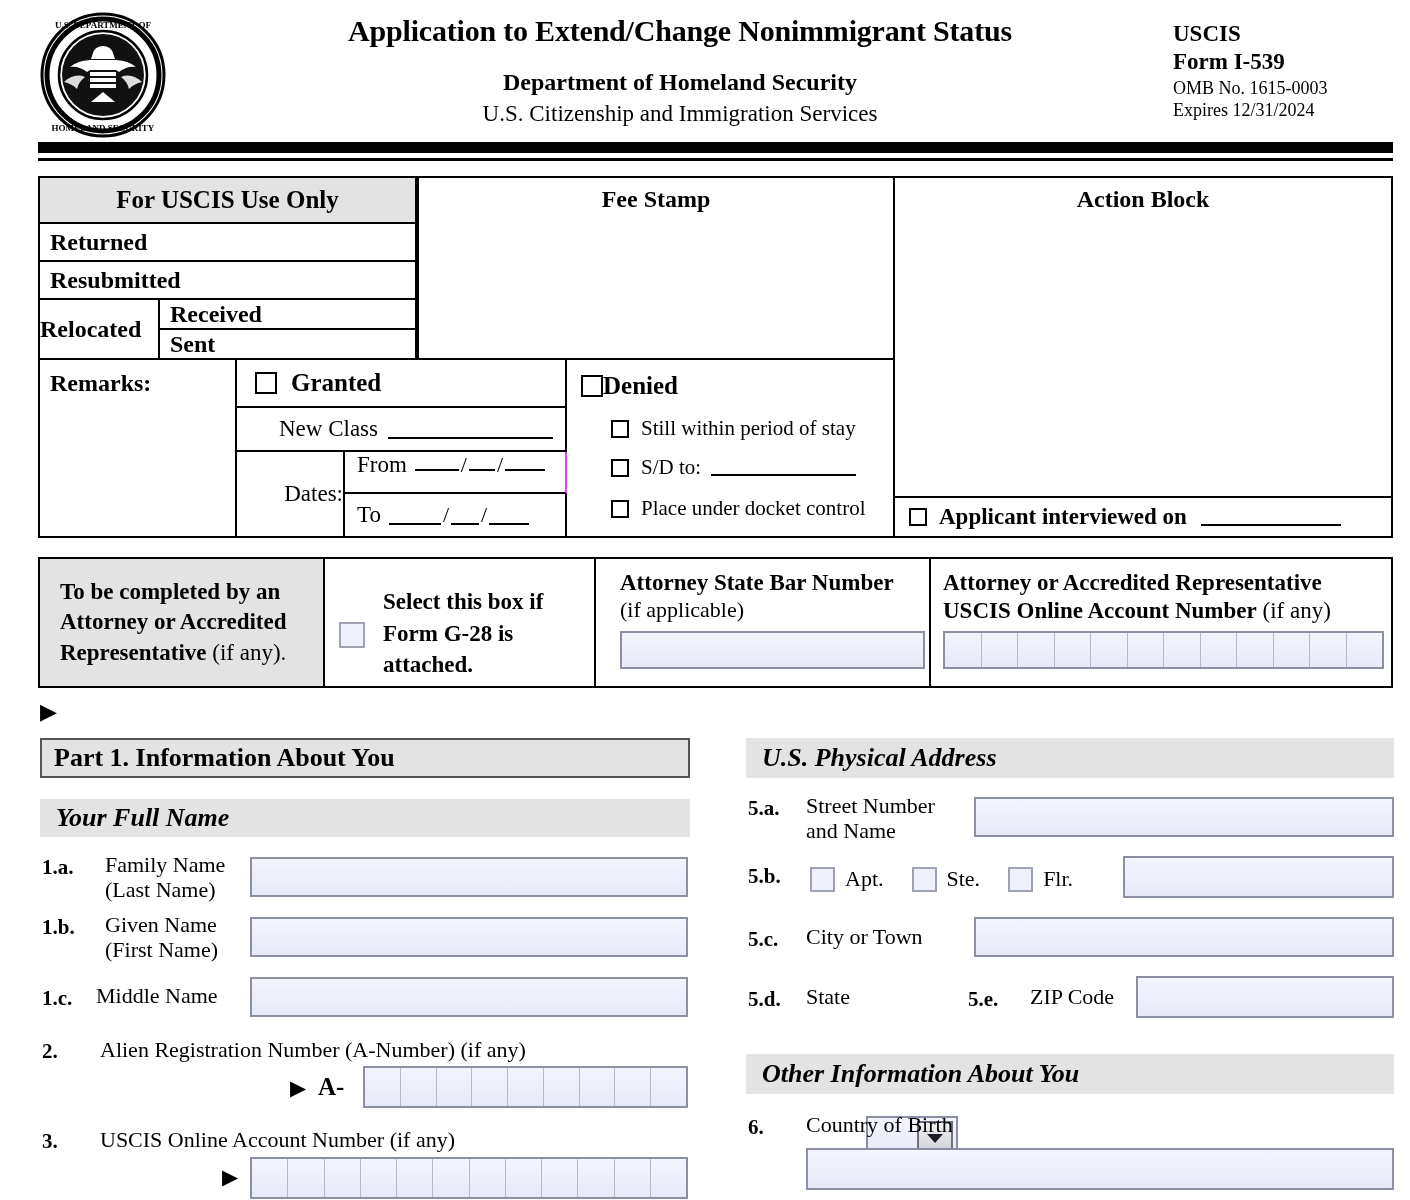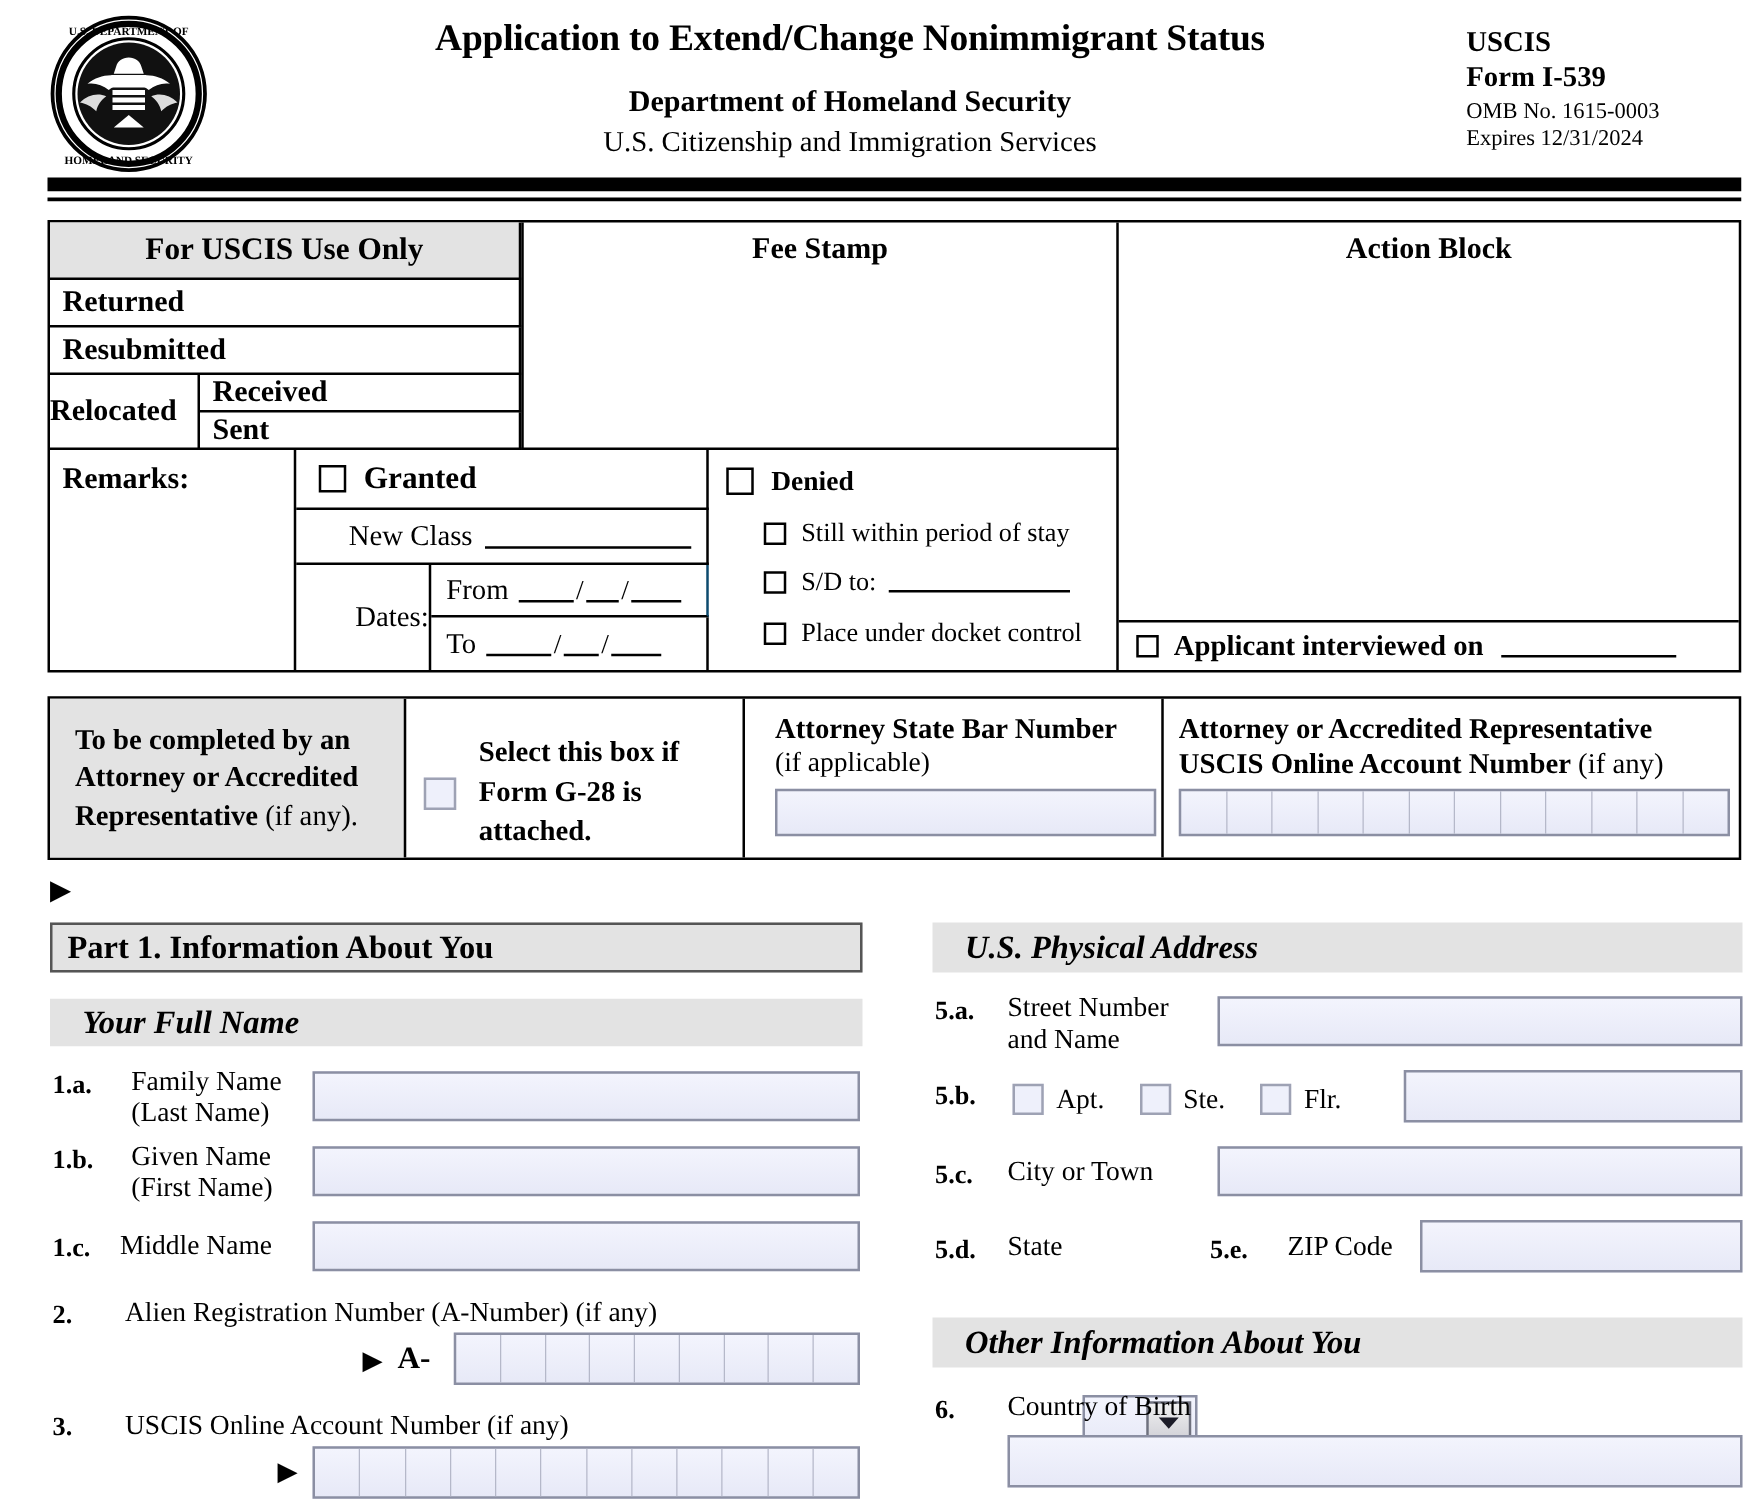--- a/index.html
+++ b/index.html
@@ -74,21 +74,21 @@
   }
   .uline{border-bottom:2px solid #000;display:inline-block;}
 
   
   .sechdr{
     background:#e3e3e3;border:2px solid #555;box-sizing:border-box;
     font-weight:bold;font-size:26px;display:flex;align-items:center;padding-left:12px;
   }
   .subhdr{
     background:#e3e3e3;box-sizing:border-box;
-    font-weight:bold;font-style:italic;font-size:26px;display:flex;align-items:center;padding-left:26px;
+    font-weight:bold;font-style:italic;font-size:26px;display:flex;align-items:center;padding-left:16px;
   }
 
   .lbl{font-size:22px;line-height:1.12;}
   .num{font-size:21px;font-weight:bold;}
   .tri{font-size:20px;line-height:1;}
 
   
   .selbox{
     width:92px;height:42px;border:2px solid #8b8fa3;background:#eef0fb;
     box-sizing:border-box;position:relative;
@@ -179,41 +179,41 @@
     <span class="cbx"></span>
     <span class="bold" style="font-size:25px;margin-left:14px;">Granted</span>
   </div>
   <div class="abs" style="left:237px;top:408px;width:330px;height:44px;border-bottom:2px solid #000;border-right:2px solid #000;display:flex;align-items:center;padding-left:42px;">
     <span style="font-size:23px;">New Class</span>
     <span class="uline" style="width:165px;margin-left:10px;height:18px;"></span>
   </div>
   <div class="abs" style="left:237px;top:452px;width:108px;height:84px;border-right:2px solid #000;display:flex;align-items:center;justify-content:flex-end;">
     <span style="font-size:23px;">Dates:</span>
   </div>
-  <div class="abs" style="left:345px;top:452px;width:222px;height:42px;border-bottom:2px solid #000;border-right:2px solid #0c4a6e;display:flex;align-items:center;padding-left:12px;">
+  <div class="abs" style="left:345px;top:452px;width:222px;height:42px;border-bottom:2px solid #000;border-right:2px solid #d946ef;display:flex;padding-left:12px;">
     <span style="font-size:23px;">From</span>
     <span class="uline" style="width:44px;margin-left:8px;height:17px;"></span>
     <span style="font-size:22px;margin:0 2px;">/</span>
     <span class="uline" style="width:26px;height:17px;"></span>
     <span style="font-size:22px;margin:0 2px;">/</span>
     <span class="uline" style="width:40px;height:17px;"></span>
   </div>
   <div class="abs" style="left:345px;top:494px;width:222px;height:42px;border-right:2px solid #000;display:flex;align-items:center;padding-left:12px;">
     <span style="font-size:23px;">To</span>
     <span class="uline" style="width:52px;margin-left:8px;height:17px;"></span>
     <span style="font-size:22px;margin:0 2px;">/</span>
     <span class="uline" style="width:28px;height:17px;"></span>
     <span style="font-size:22px;margin:0 2px;">/</span>
     <span class="uline" style="width:40px;height:17px;"></span>
   </div>
 
   <div class="abs" style="left:567px;top:360px;width:328px;height:176px;border-right:2px solid #000;">
     <div style="display:flex;align-items:center;padding:12px 0 0 14px;">
       <span class="cbx"></span>
-      <span class="bold" style="font-size:22px;margin-left:14px;">Denied</span>
+      <span class="bold" style="font-size:25px;">Denied</span>
     </div>
     <div style="display:flex;align-items:center;padding:16px 0 0 44px;">
       <span class="cbx" style="width:18px;height:18px;"></span>
       <span style="font-size:21px;margin-left:12px;">Still within period of stay</span>
     </div>
     <div style="display:flex;align-items:center;padding:14px 0 0 44px;">
       <span class="cbx" style="width:18px;height:18px;"></span>
       <span style="font-size:21px;margin-left:12px;">S/D to:</span>
       <span class="uline" style="width:145px;margin-left:10px;height:15px;"></span>
     </div>

